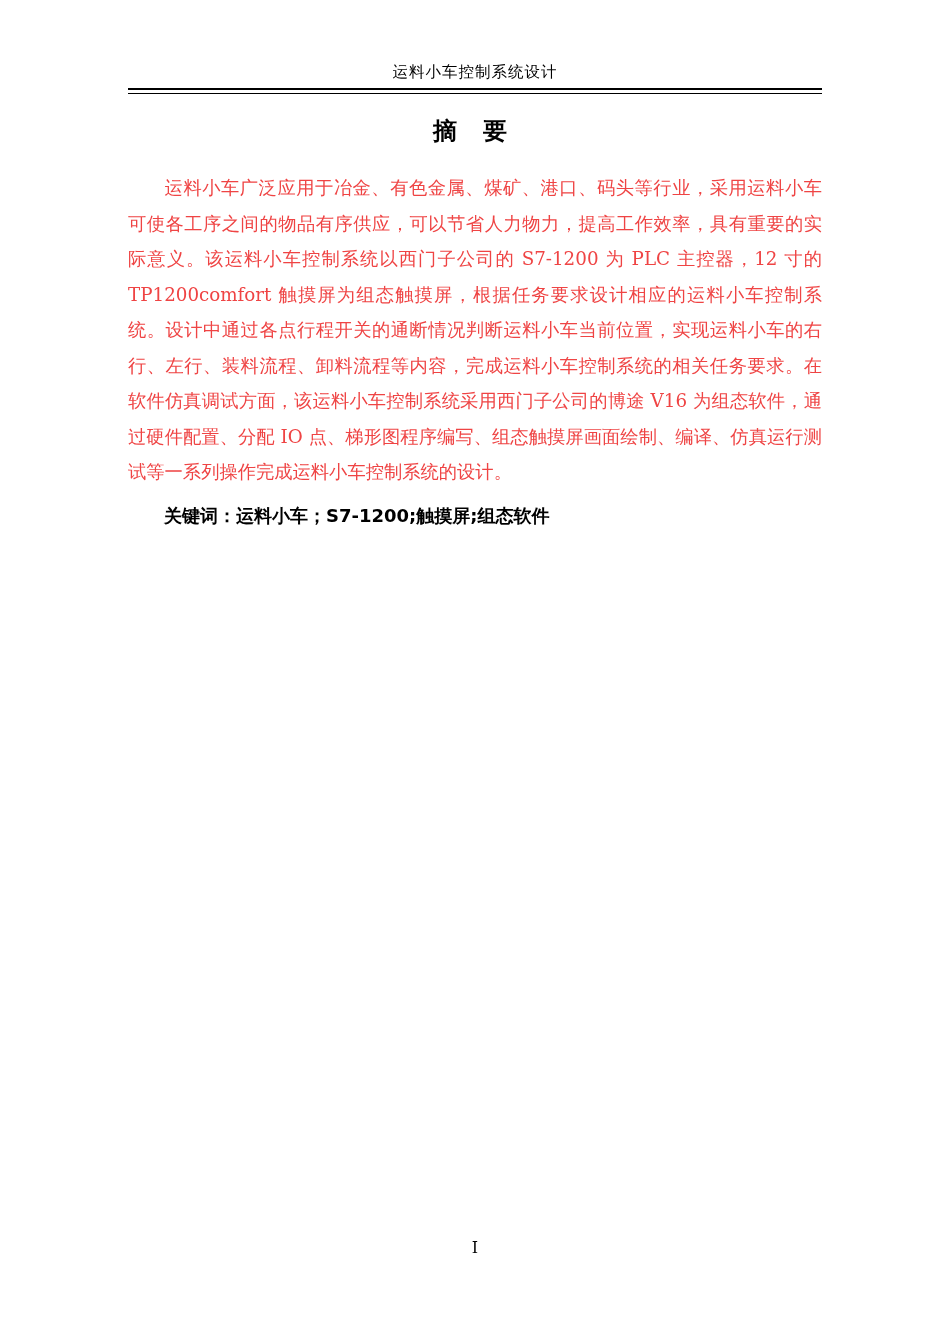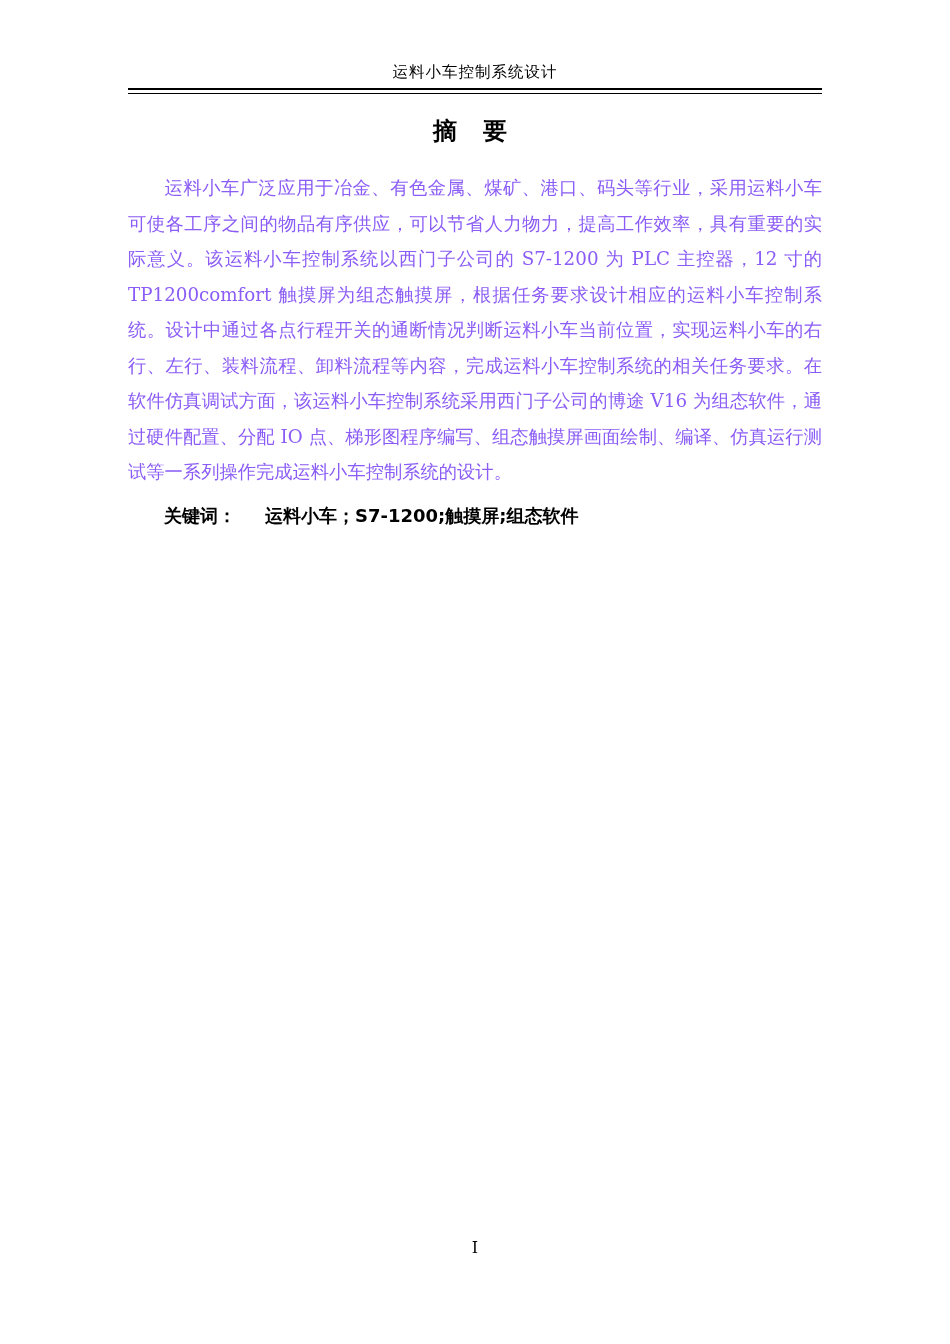--- a/index.html
+++ b/index.html
@@ -67,33 +67,32 @@
     width: 694px;
   }
   .para {
     font-family: "DejaVu Serif", serif;
     font-size: 18.3px;
     line-height: 35.5px;
     text-align: justify;
     text-justify: inter-ideograph;
     text-indent: 2em;
     margin: 0;
-    color: #8b5cf6;
+    color: #ef4444;
   }
   .keywords {
     margin-top: 9px;
     font-family: "DejaVu Sans", sans-serif;
     font-size: 18px;
     font-weight: bold;
     line-height: 34px;
     text-indent: 2em;
   }
   .keywords .kw-value {
     font-weight: bold;
-    margin-left: 29px;
   }
   .page-number {
     position: absolute;
     top: 1238px;
     left: 128px;
     width: 694px;
     text-align: center;
     font-family: "DejaVu Serif", serif;
     font-size: 16px;
   }

